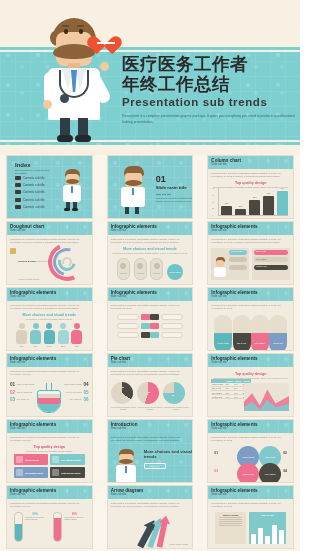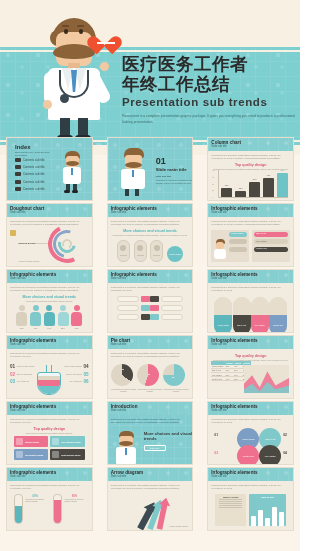--- a/index.html
+++ b/index.html
@@ -66,21 +66,21 @@
   .d-heart .hp.a{ left:0; transform:rotate(-45deg); transform-origin:50% 100%; }
   .d-heart .hp.b{ left:7px; transform:rotate(45deg); transform-origin:50% 100%; }
   .d-heart .hl{ position:absolute; left:2px; top:9px; width:18px; height:2px; background:#fff; }
 
   .hero-title { position:absolute; left:122px; top:55px; width:175px; }
   .hero-title .t1 { font-size:17.5px; font-weight:bold; color:#2b2b2b; line-height:1.12; letter-spacing:.5px; }
   .hero-title .t2 { font-size:11.5px; font-weight:bold; color:#3a3a3a; letter-spacing:.6px; margin-top:2px; }
   .hero-title .t3 { font-size:3.4px; color:#2c5d5f; line-height:1.7; margin-top:6px; opacity:.85; }
 
   
-  .grid { position:absolute; left:0; top:137px; width:300px;
+  .grid { position:absolute; left:0; top:155px; width:300px;
           display:grid; grid-template-columns:repeat(3,1fr); gap:2px 14px; padding:0 6px; }
   .slide { position:relative; width:100%; height:64px; background:#f2ece0; overflow:hidden;
            border:.5px solid #e4dccd; }
   .hdr { position:relative; height:13px; background:#86cfd1;
          background-image:
             radial-gradient(circle at 6px 5px, rgba(255,255,255,.18) 1.5px, transparent 2px),
             linear-gradient(90deg, rgba(255,255,255,.08) 1px, transparent 1px);
          background-size:18px 18px, 10px 10px;
          padding:1.5px 3px; }
   .hdr .h1 { font-size:4.6px; font-weight:bold; color:#2e2e2e; line-height:1.15; }

